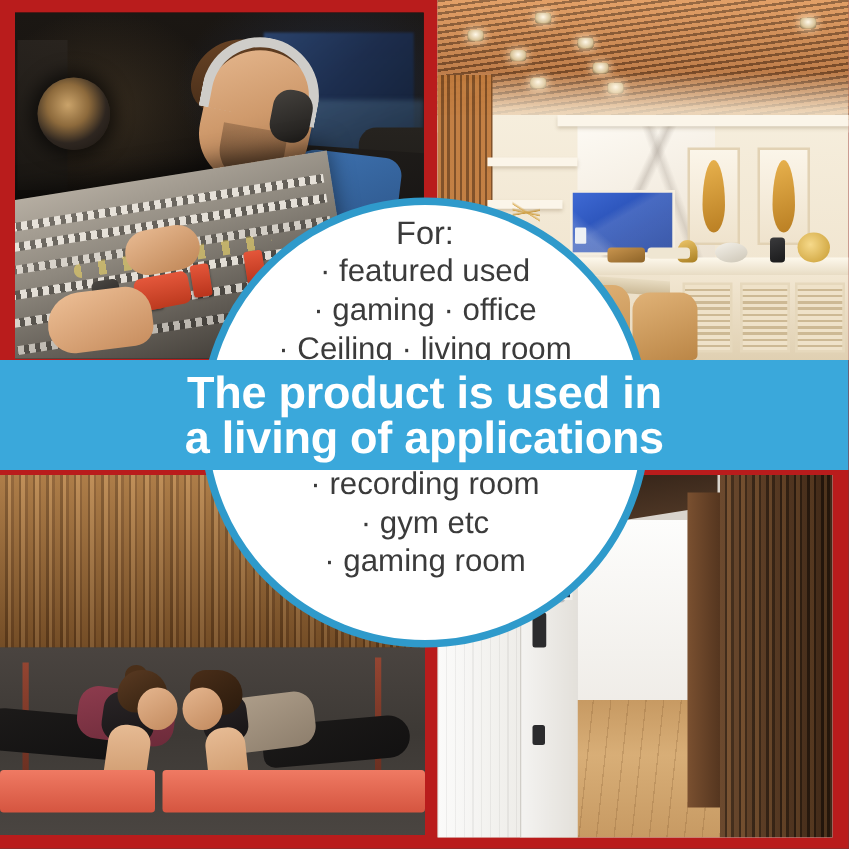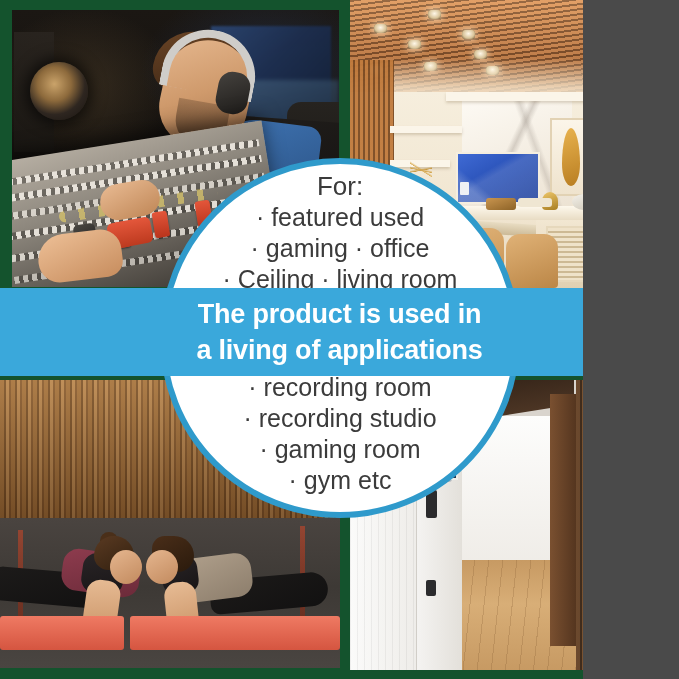--- a/index.html
+++ b/index.html
@@ -4,22 +4,22 @@
 <style>
   * { margin:0; padding:0; box-sizing:border-box; }
   html,body { width:679px; height:679px; overflow:hidden; }
   body {
     font-family:"Liberation Sans", sans-serif;
     background:#4a4a4a;
     position:relative;
   }
   .canvas {
     position:absolute; inset:0;
-    width:583px; height:679px;
-    background:#14532d;
+    width:679px; height:679px;
+    background:#b91c1c;
     overflow:hidden;
   }
 
   
   .photo { position:absolute; overflow:hidden; }
 
   
   #photo-studio { left:12px; top:10px; width:327px; height:277px; background:#13100d; }
   .st-darkwall {
     position:absolute; inset:0;
@@ -443,21 +443,21 @@
   
   #banner {
     position:absolute; left:0; top:288px; width:679px; height:88px;
     background:#3aa8db;
     z-index:9;
     display:flex; align-items:center; justify-content:center;
   }
   #banner .banner-text {
     color:#ffffff;
     font-weight:bold;
-    font-size:27px;
+    font-size:36px;
     line-height:36px;
     text-align:center;
     letter-spacing:-.2px;
     font-family:"Liberation Sans", sans-serif;
   }
 </style>
 </head>
 <body>
 
 <div class="canvas">
@@ -590,23 +590,22 @@
 
   <div id="info-circle">
     <div class="circle-top-text">
       <div class="lead">For:</div>
       <div>· featured used</div>
       <div>· gaming · office</div>
       <div>· Ceiling  · living room</div>
     </div>
     <div class="circle-bottom-text">
       <div>· recording room</div>
-      <div>· recording studio</div>
+      <div>· gym etc</div>
       <div>· gaming room</div>
-      <div>· gym etc</div>
     </div>
   </div>
 
   <div id="banner">
     <div class="banner-text">
       <div>The product is used in</div>
       <div>a living of applications</div>
     </div>
   </div>
 

